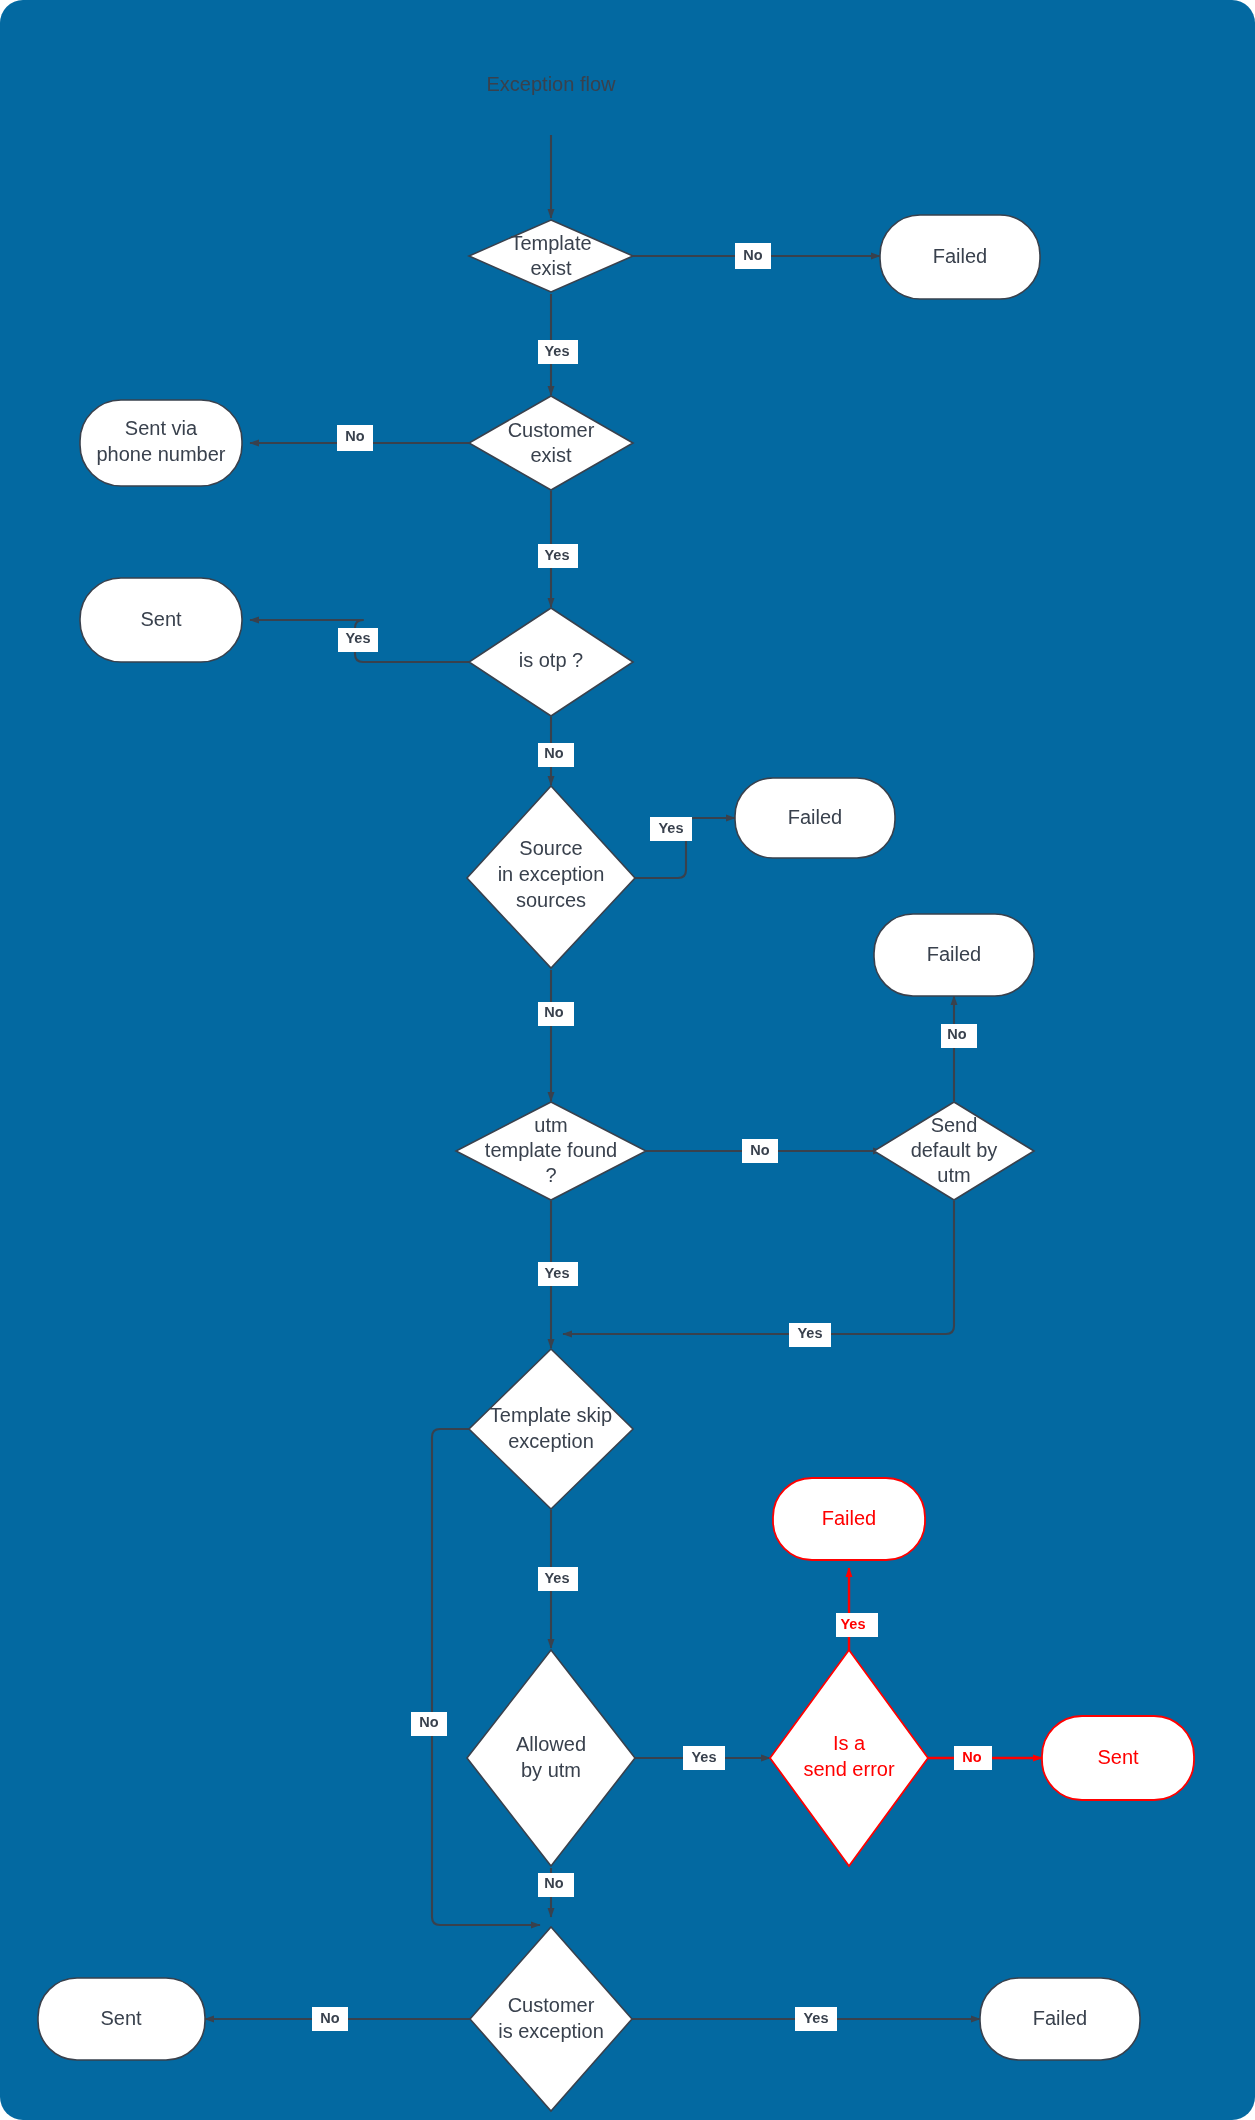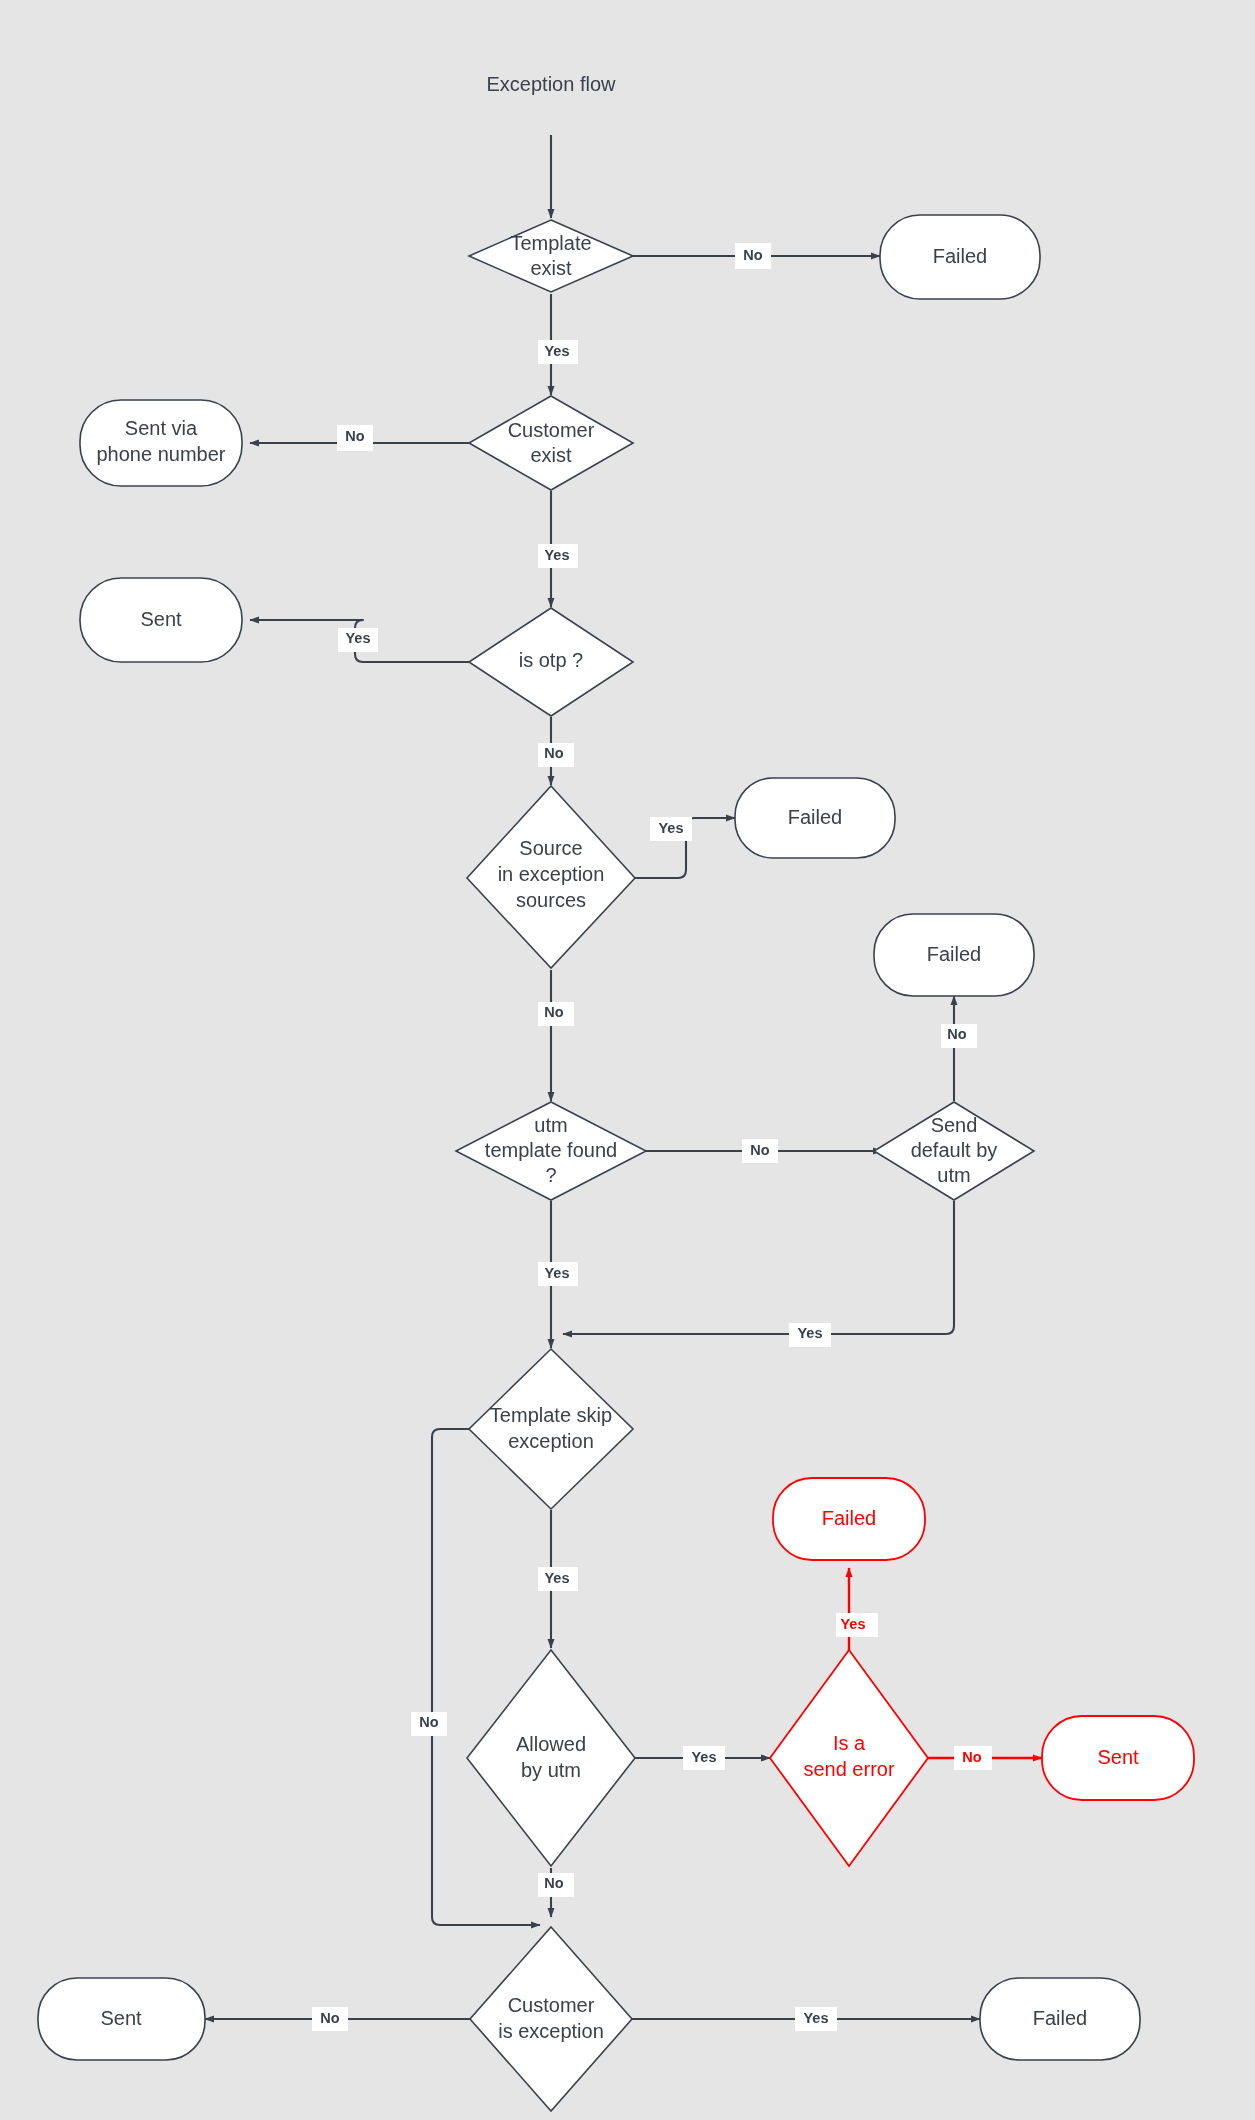--- a/index.html
+++ b/index.html
@@ -4,23 +4,24 @@
 <style>
   html, body {
     margin: 0;
     padding: 0;
     background: #ffffff;
   }
   #canvas {
     position: relative;
     width: 1255px;
     height: 2120px;
-    background: #e5e5e5;
+    background: #0369a1;
     font-family: "Liberation Sans", sans-serif;
     overflow: hidden;
+    border-radius: 23px;
   }
   svg#flow {
     position: absolute;
     left: 0;
     top: 0;
     width: 1255px;
     height: 2120px;
   }
   .shape-stroke-dark { fill: #ffffff; stroke: #39414d; stroke-width: 1.6; }
   .shape-stroke-red   { fill: #ffffff; stroke: #ff0000; stroke-width: 1.8; }

